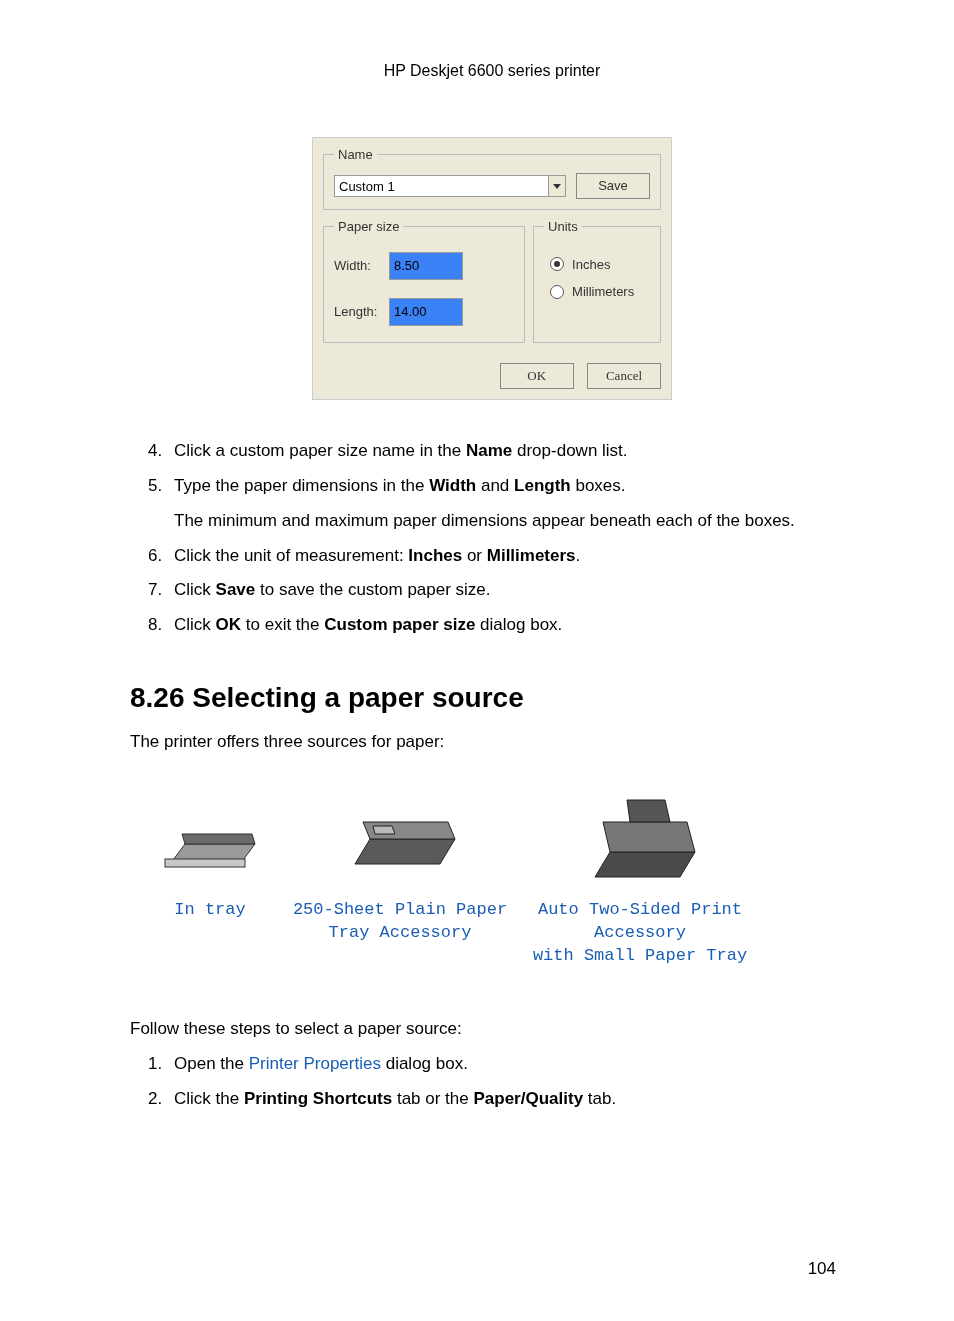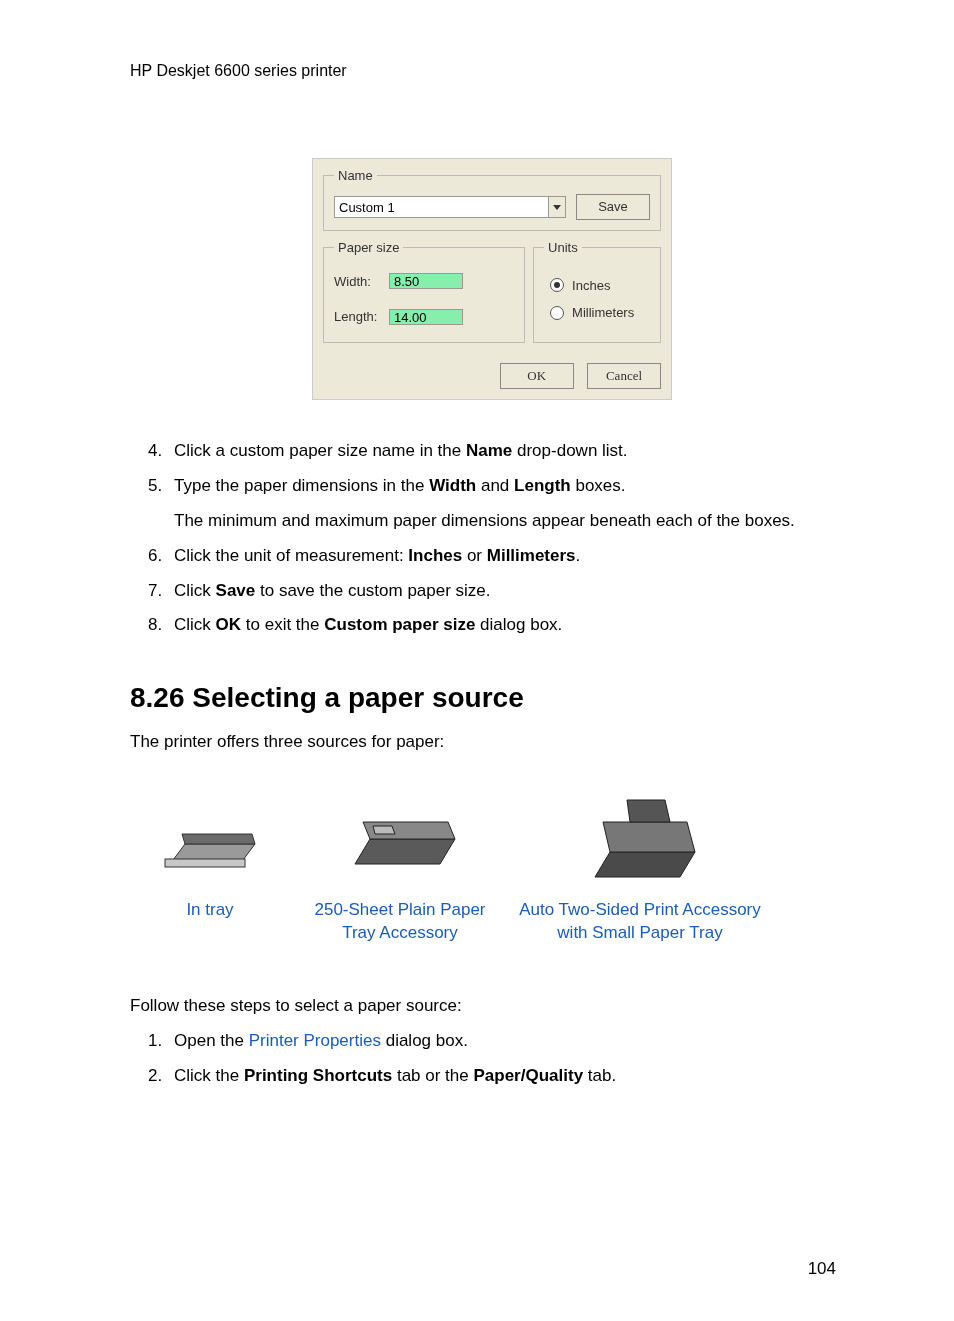--- a/index.html
+++ b/index.html
@@ -13,21 +13,22 @@
   }
   .page {
     width: 954px;
     min-height: 1321px;
     box-sizing: border-box;
     padding: 60px 100px 40px 130px;
     position: relative;
   }
   .page-header {
     font-size: 16px;
-    margin-bottom: 76px;
+    margin-bottom: 55px;
+    text-align: center;
   }
 
   
   .dialog {
     width: 338px;
     margin: 0 auto 40px auto;
     background: #ece9d8;
     border: 1px solid #ccc;
     padding: 8px 10px 10px 10px;
     font-family: Tahoma, Arial, sans-serif;
@@ -99,23 +100,23 @@
   .two-col fieldset.win { flex: 1; }
   .ps-row {
     display: flex;
     align-items: center;
     margin: 6px 0 18px 0;
   }
   .ps-row:last-child { margin-bottom: 6px; }
   .ps-label { width: 55px; }
   .num-input {
     width: 74px;
-    height: 16px;
+    height: 28px;
     border: 1px solid #999;
-    background: #86efac;
+    background: #3b82f6;
     padding: 0 4px;
     box-sizing: border-box;
     font-size: 13px;
   }
   .units-opt {
     display: flex;
     align-items: center;
     margin: 10px 0 10px 6px;
   }
   .radio-dot {
@@ -167,20 +168,21 @@
   .section-heading {
     font-size: 28px;
     font-weight: bold;
     margin: 42px 0 14px 0;
   }
   strong { font-weight: bold; }
 
   .trays {
     display: flex;
     margin: 35px 0 50px 0;
+    font-family: Liberation Mono, monospace;
   }
   .tray-col {
     text-align: center;
   }
   .tray-col.c1 { width: 160px; }
   .tray-col.c2 { width: 220px; }
   .tray-col.c3 { width: 260px; }
   .tray-img-box {
     height: 100px;
     display: flex;

